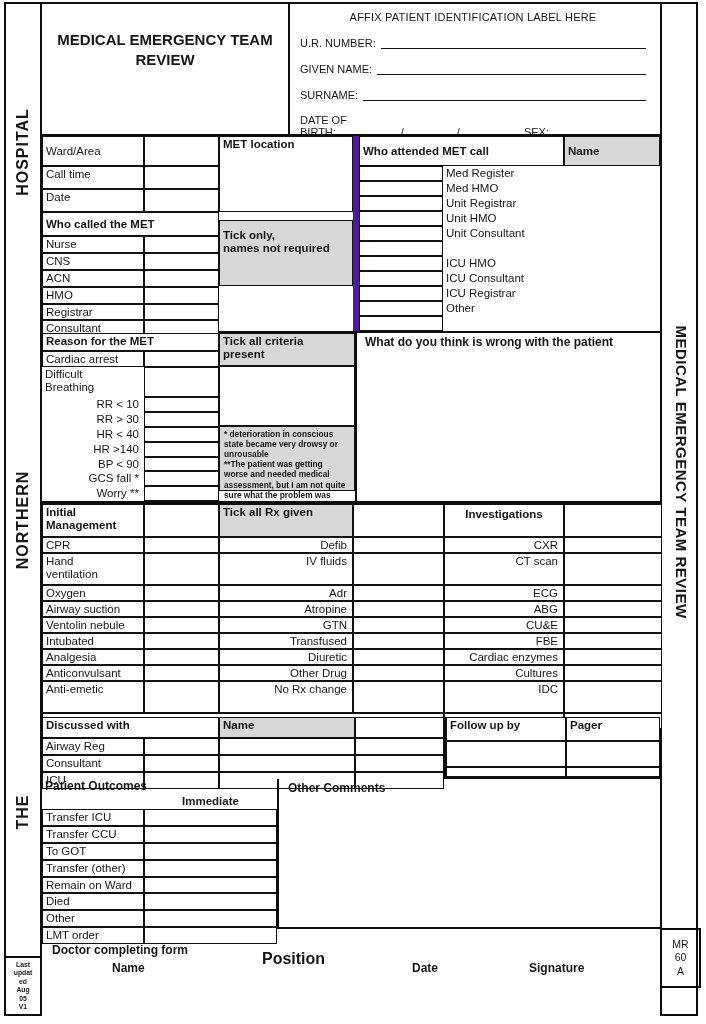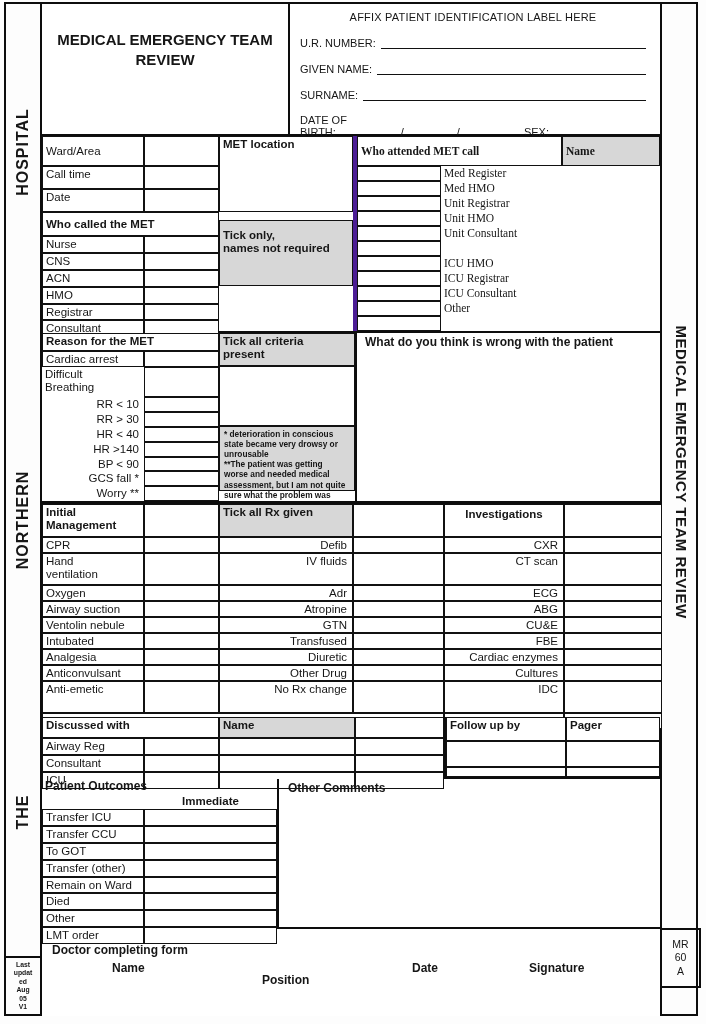--- a/index.html
+++ b/index.html
@@ -138,21 +138,21 @@
               <div class="c lbl w102">Consultant</div>
               <div class="c w75"></div>
             </div>
           </div>
           <div style="width:134px;flex:none;position:relative;">
             <div class="c gray lbl b pre" style="position:absolute;left:0;right:0;top:8px;height:66px;padding-top:8px;">Tick only,
 names not required</div>
           </div>
         </div>
       </div>
-      <div style="flex:1;border-left:4px solid #4c1d95;box-sizing:border-box;font-family:Liberation Serif, serif;">
+      <div style="flex:1;border-left:6px solid #4c1d95;box-sizing:border-box;">
         <div class="row" style="height:30px;">
           <div class="c lbl b w205" style="display:flex;align-items:center;">Who attended MET call</div>
           <div class="c gray lbl b" style="flex:1;display:flex;align-items:center;">Name</div>
         </div>
         <div style="height:165px;display:flex;flex-direction:column;">
           <div class="row" style="flex:1;">
               <div class="c w84"></div>
               <div class="lbl">Med Register</div>
             </div>
           <div class="row" style="flex:1;">
@@ -174,25 +174,25 @@
           <div class="row" style="flex:1;">
               <div class="c w84"></div>
               <div class="lbl"></div>
             </div>
           <div class="row" style="flex:1;">
               <div class="c w84"></div>
               <div class="lbl">ICU HMO</div>
             </div>
           <div class="row" style="flex:1;">
               <div class="c w84"></div>
+              <div class="lbl">ICU Consultant</div>
+            </div>
+          <div class="row" style="flex:1;">
+              <div class="c w84"></div>
               <div class="lbl">ICU Registrar</div>
-            </div>
-          <div class="row" style="flex:1;">
-              <div class="c w84"></div>
-              <div class="lbl">ICU Consultant</div>
             </div>
           <div class="row" style="flex:1;">
               <div class="c w84"></div>
               <div class="lbl">Other</div>
             </div>
           <div class="row" style="flex:1;">
               <div class="c w84"></div>
               <div class="lbl"></div>
             </div>
         </div>
@@ -430,19 +430,19 @@
           </div>
       </div>
       <div style="flex:1;border-left:2px solid #0d0d0d;box-sizing:border-box;padding:2px 6px;">
         <div class="lbl b" style="font-size:12px;">Other Comments</div>
       </div>
     </div>
 
     <div style="height:86px;position:relative;box-sizing:border-box;padding:15px 10px;">
       <div class="lbl b" style="font-size:12px;padding:0;">Doctor completing form</div>
       <span class="b" style="position:absolute;left:70px;top:32px;font-size:12px;">Name</span>
-      <span class="b" style="position:absolute;left:220px;top:44px;font-size:12px;">Position</span>
+      <span class="b" style="position:absolute;left:220px;top:21px;font-size:16px;">Position</span>
       <span class="b" style="position:absolute;left:370px;top:32px;font-size:12px;">Date</span>
       <span class="b" style="position:absolute;left:487px;top:32px;font-size:12px;">Signature</span>
     </div>
 
   </div>
 </div>
 
 </body></html>

